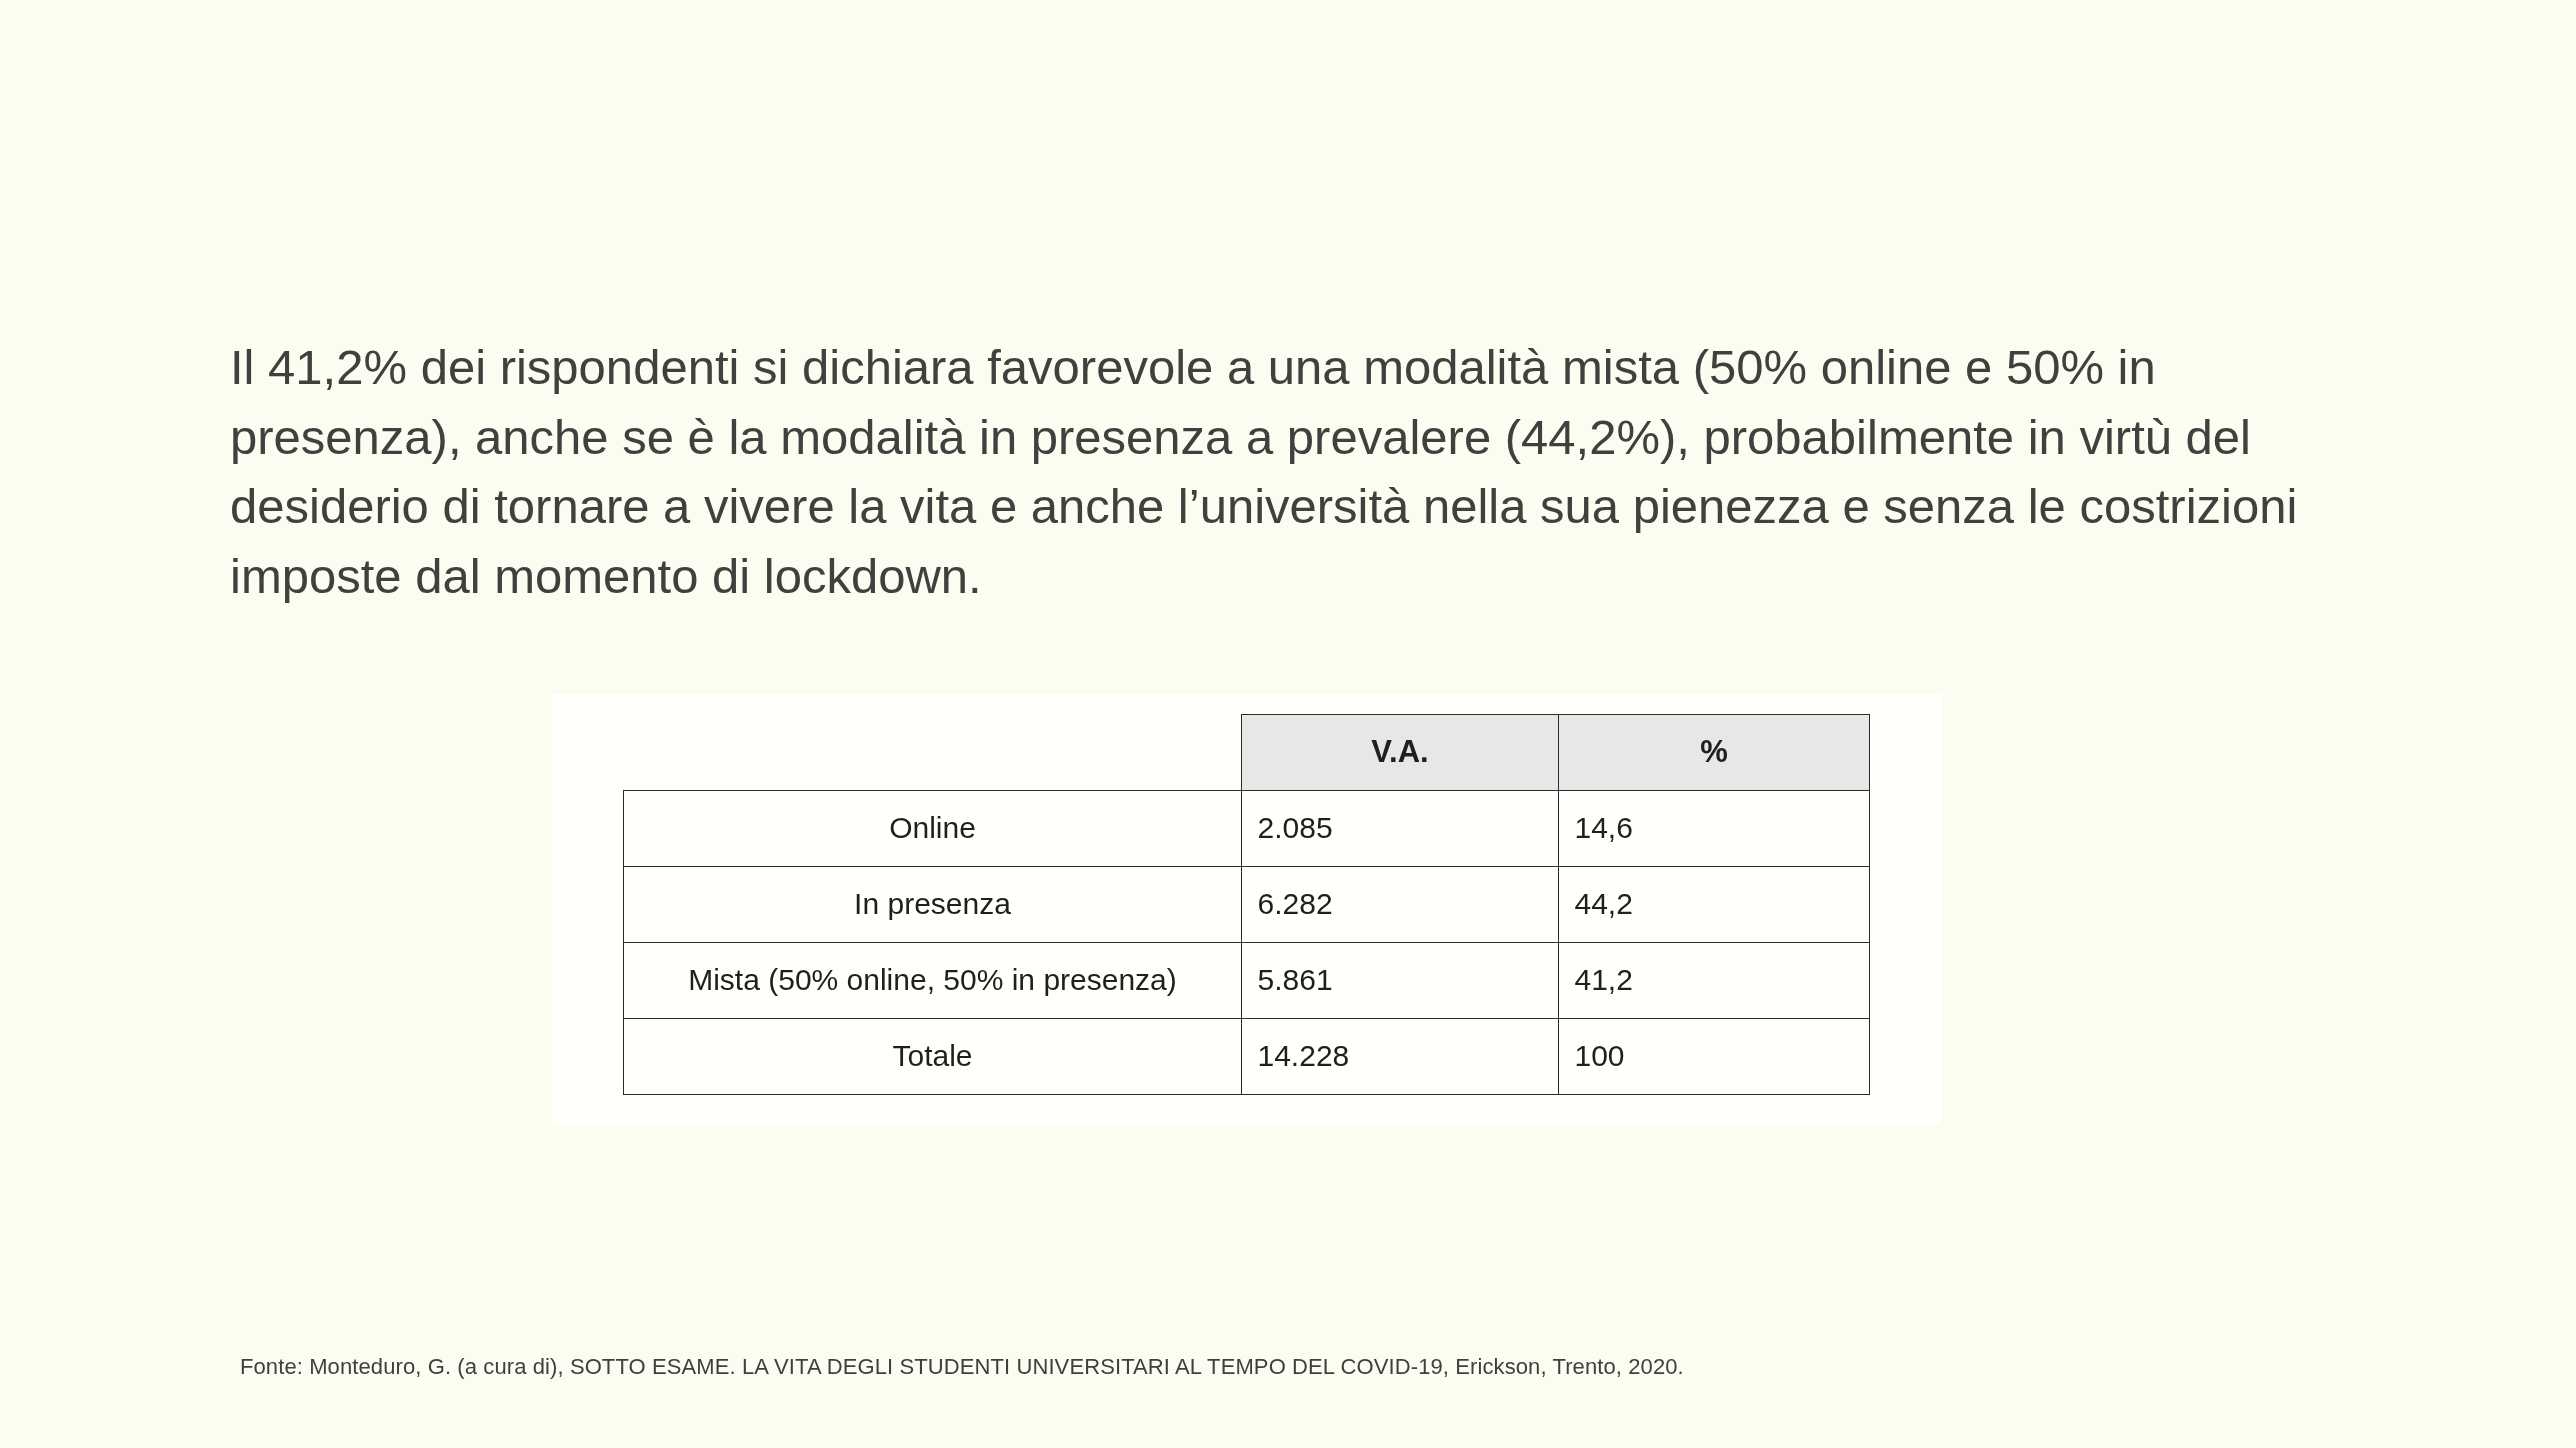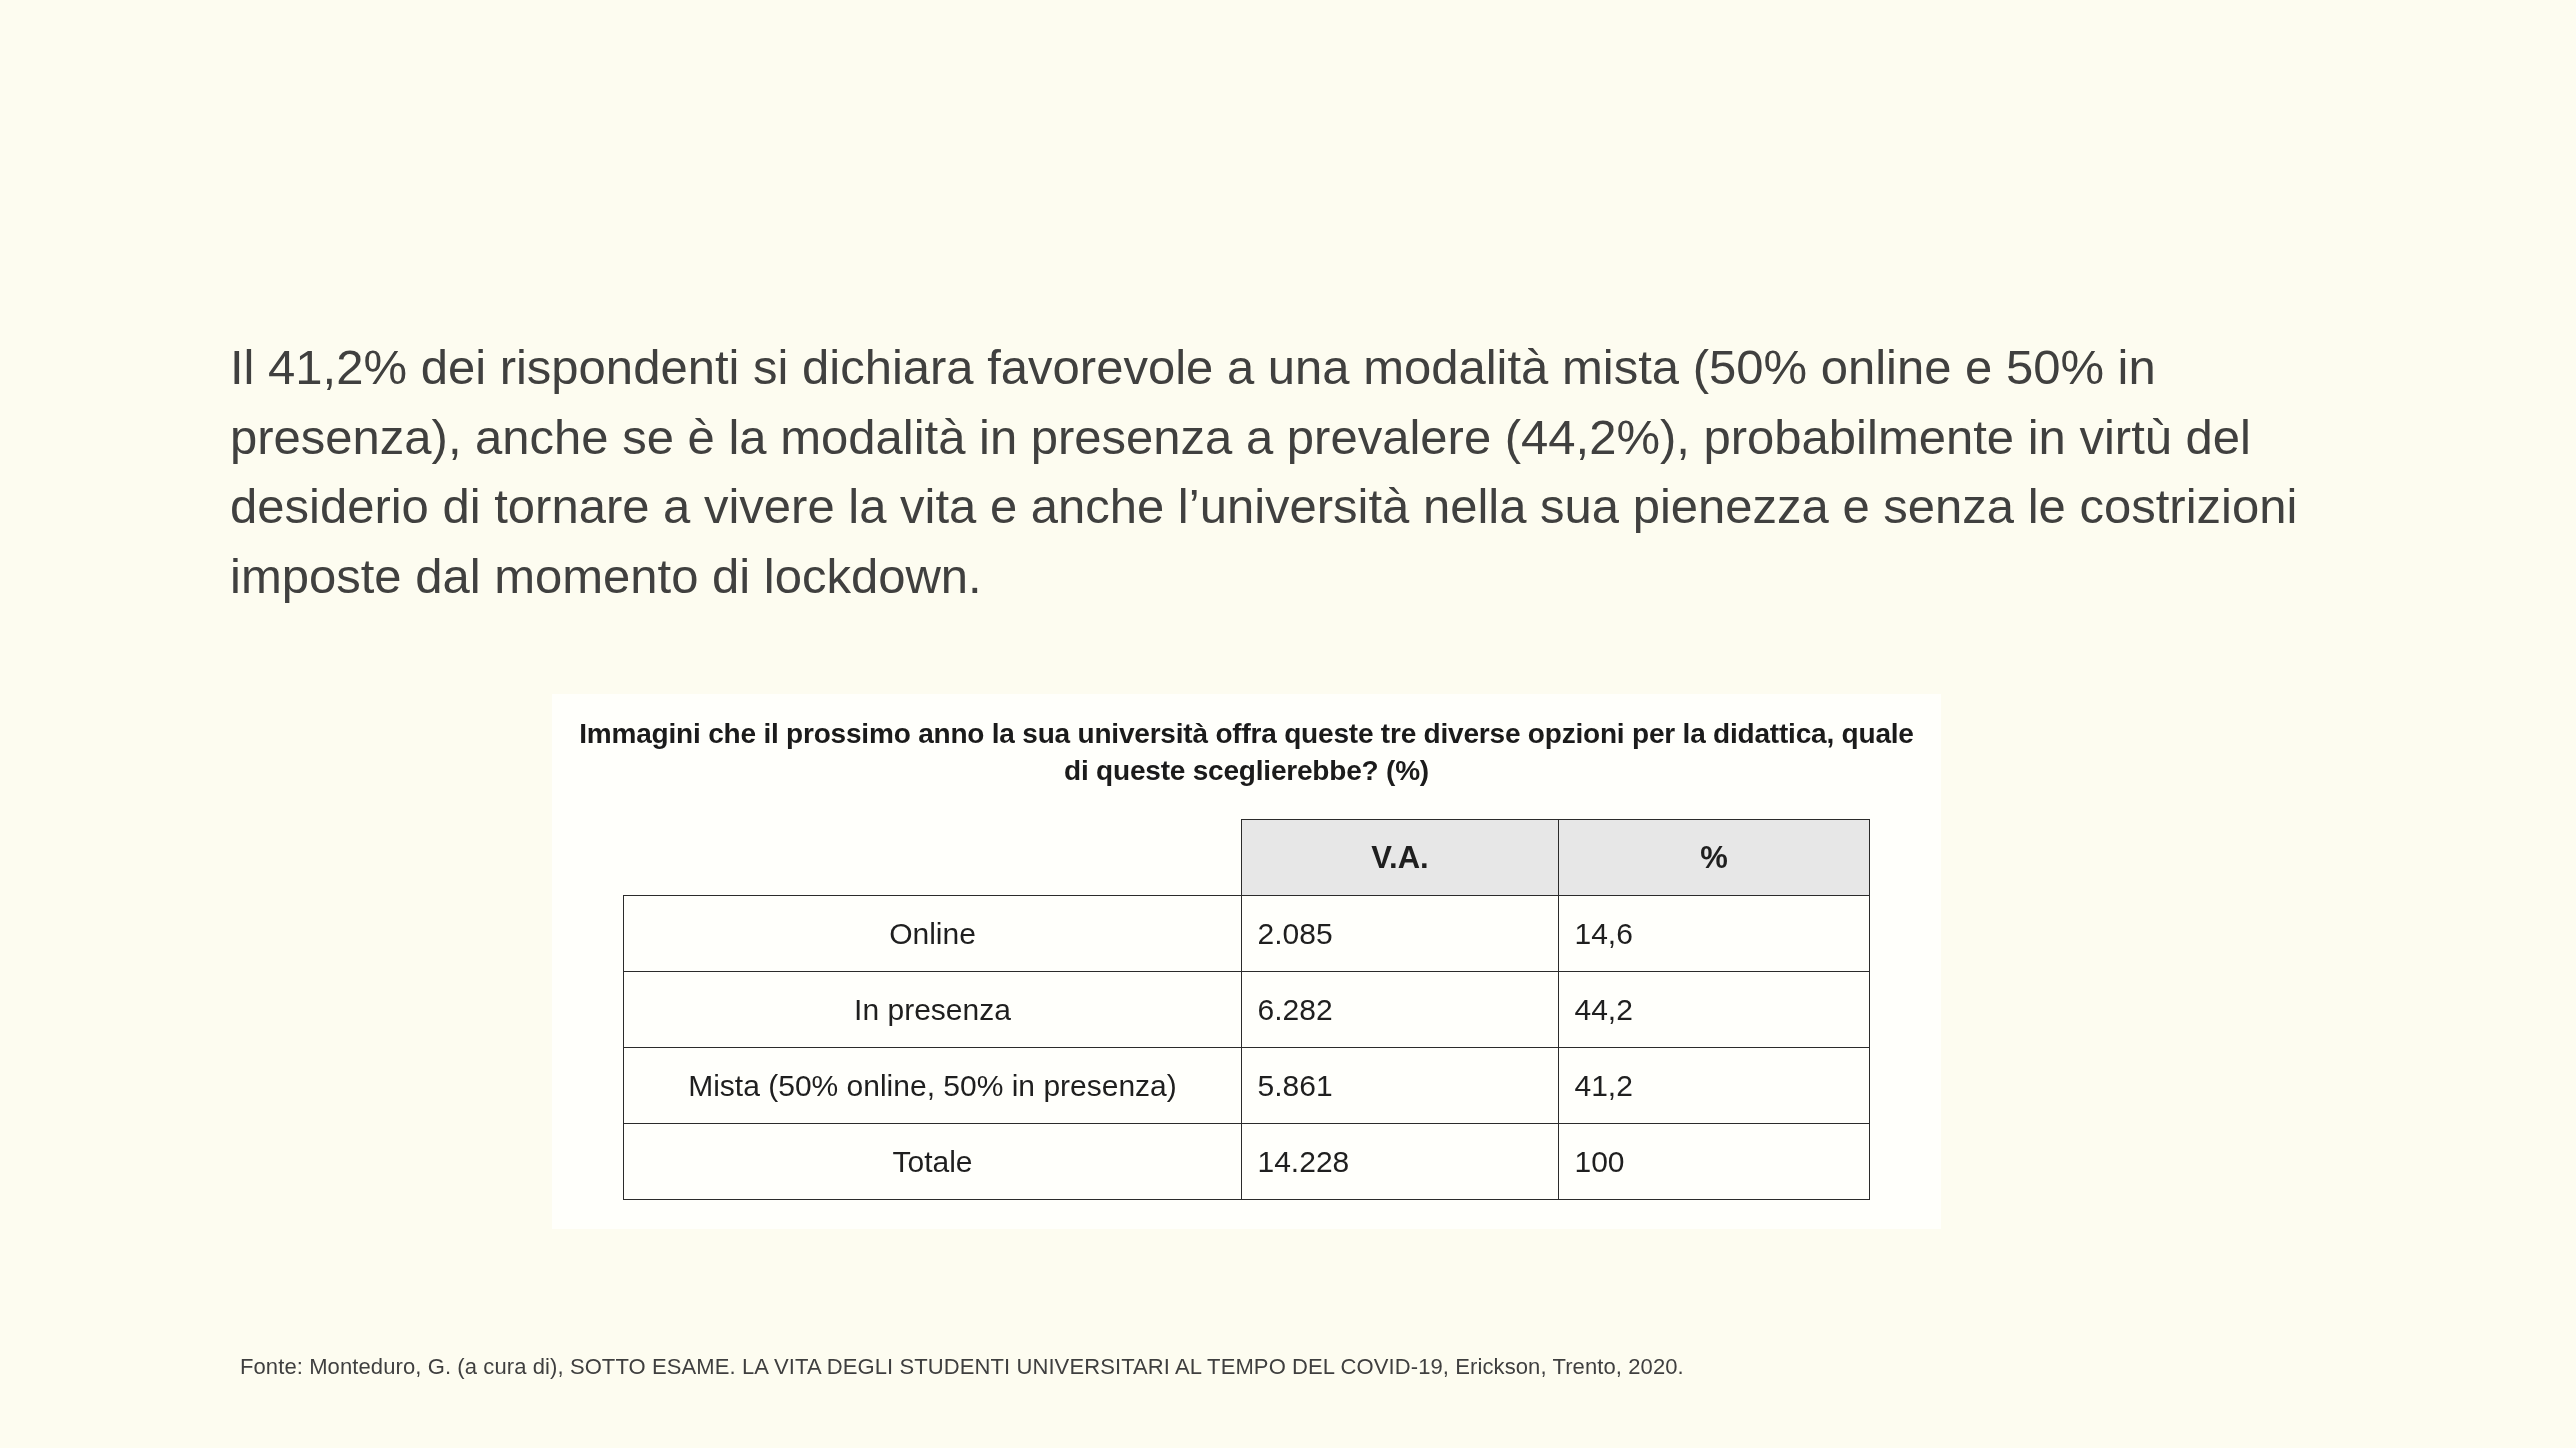--- a/index.html
+++ b/index.html
@@ -132,21 +132,20 @@
 </style>
 </head>
 <body>
 
 <div class="slide">
 
 
   <div class="body-text">Il 41,2% dei rispondenti si dichiara favorevole a una modalità mista (50% online e 50% in presenza), anche se è la modalità in presenza a prevalere (44,2%), probabilmente in virtù del desiderio di tornare a vivere la vita e anche l’università nella sua pienezza e senza le costrizioni imposte dal momento di lockdown.</div>
 
   <div class="figure">
-    <div class="figure-title">Immagini che il prossimo anno la sua università offra queste tre diverse opzioni per la didattica, quale di queste sceglierebbe? (%)</div>
 
     <table class="data-table">
       <colgroup>
         <col class="c-label">
         <col class="c-va">
         <col class="c-pct">
       </colgroup>
       <thead>
         <tr>
           <th class="hdr-empty"></th>

